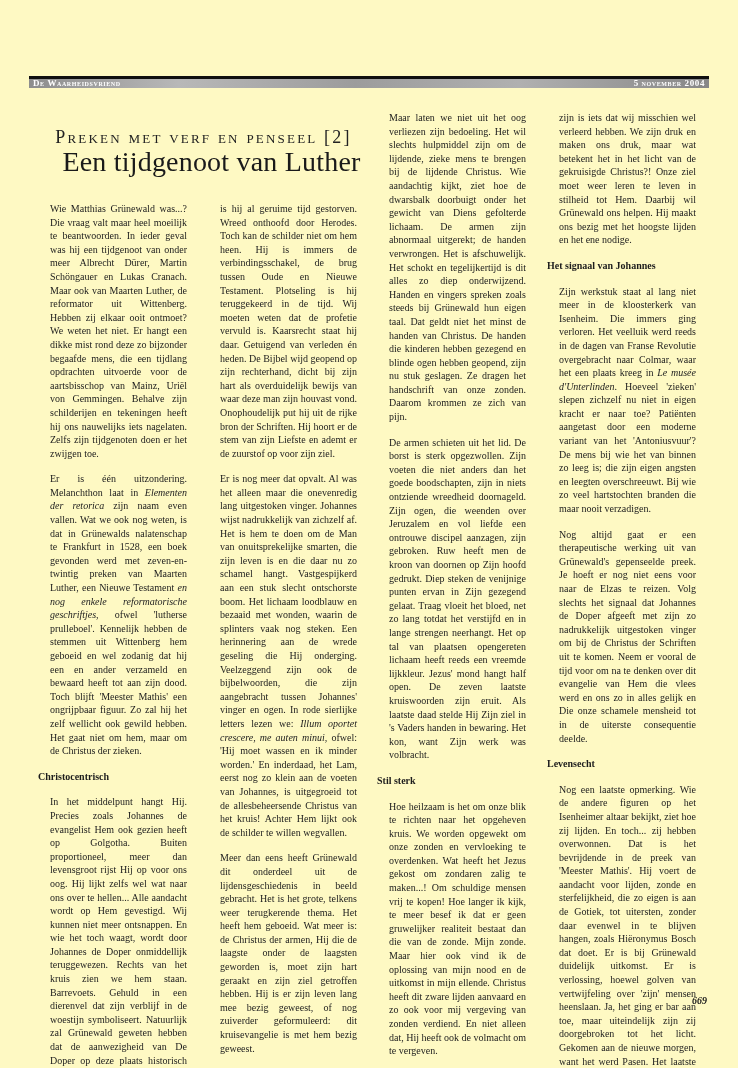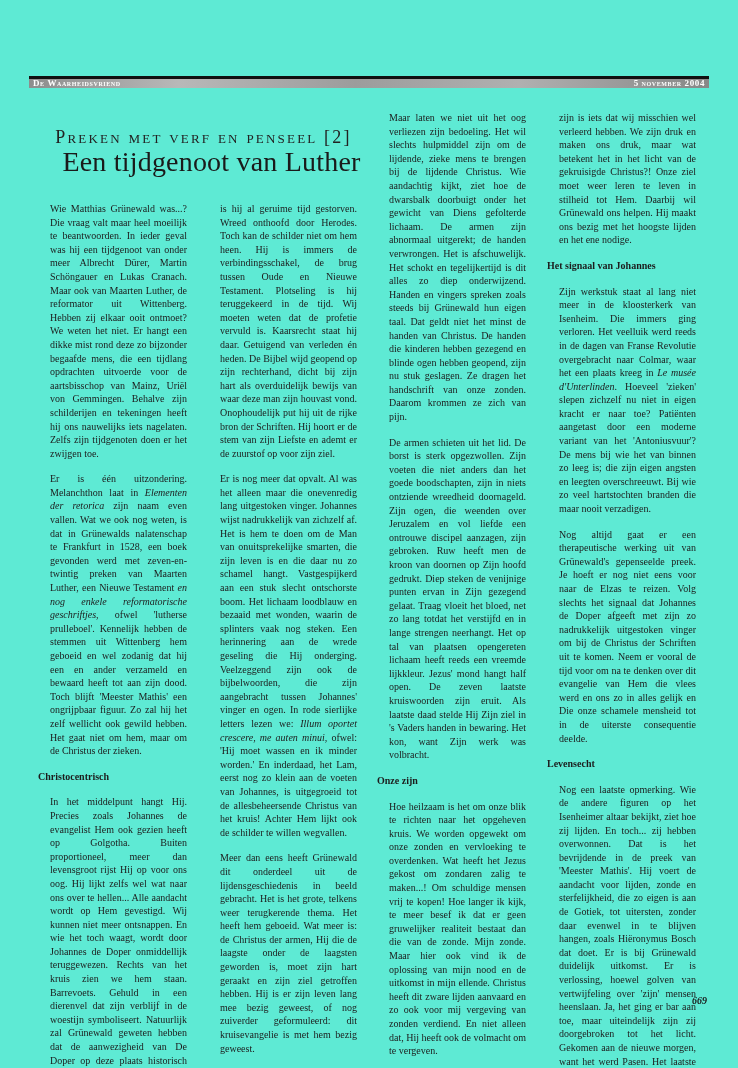--- a/index.html
+++ b/index.html
@@ -1,18 +1,18 @@
 <!DOCTYPE html>
 <html lang="nl"><head>
 <meta charset="utf-8">
 <style>
   html,body { margin:0; padding:0; background:#ffffff; }
   .page {
     position:relative; width:738px; height:1068px;
-    background:#5eead4; overflow:hidden;
+    background:#fef9c3; overflow:hidden;
     font-family:"Liberation Serif", serif; color:#1c1c1c;
   }
   
   .band {
     position:absolute; left:29px; top:76px; width:680px; height:12px;
     border-top:3px solid #101010;
     background:linear-gradient(90deg,#8d8d8d 0%,#b8b8b8 22%,#9c9c9c 48%,#b0b0b0 72%,#878787 100%);
     display:flex; justify-content:space-between; align-items:center;
     padding:0 4px; box-sizing:border-box;
   }
@@ -76,21 +76,21 @@
     <p>is hij al geruime tijd gestorven. Wreed onthoofd door Herodes. Toch kan de schilder niet om hem heen. Hij is immers de verbindingsschakel, de brug tussen Oude en Nieuwe Testament. Plotseling is hij teruggekeerd in de tijd. Wij moeten weten dat de profetie vervuld is. Kaarsrecht staat hij daar. Getuigend van verleden én heden. De Bijbel wijd geopend op zijn rechterhand, dicht bij zijn hart als overduidelijk bewijs van waar deze man zijn houvast vond. Onophoudelijk put hij uit de rijke bron der Schriften. Hij hoort er de stem van zijn Liefste en ademt er de zuurstof op voor zijn ziel.</p>
     <p><span>Er is nog meer dat opvalt. Al was het alleen maar die onevenredig lang uitgestoken vinger. Johannes wijst nadrukkelijk van zichzelf af. Het is hem te doen om de Man van onuitsprekelijke smarten, die zijn leven is en die daar nu zo schamel hangt. Vastgespijkerd aan een stuk slecht ontschorste boom. Het lichaam loodblauw en bezaaid met wonden, waarin de splinters vaak nog steken. Een herinnering aan de wrede geseling die Hij onderging. Veelzeggend zijn ook de bijbelwoorden, die zijn aangebracht tussen Johannes' vinger en ogen. In rode sierlijke letters lezen we: </span><em>Illum oportet crescere, me auten minui</em><span>, ofwel: 'Hij moet wassen en ik minder worden.' En inderdaad, het Lam, eerst nog zo klein aan de voeten van Johannes, is uitgegroeid tot de allesbeheersende Christus van het kruis! Achter Hem lijkt ook de schilder te willen wegvallen.</span></p>
     <p>Meer dan eens heeft Grünewald dit onderdeel uit de lijdensgeschiedenis in beeld gebracht. Het is het grote, telkens weer terugkerende thema. Het heeft hem geboeid. Wat meer is: de Christus der armen, Hij die de laagste onder de laagsten geworden is, moet zijn hart geraakt en zijn ziel getroffen hebben. Hij is er zijn leven lang mee bezig geweest, of nog zuiverder geformuleerd: dit kruisevangelie is met hem bezig geweest.</p>
     <h3 class="shead">Levensecht</h3>
     <p>Behoort het Isenheimer altaar tot 'de boeken der leken'. Het zal wel, ja.</p>
   </div>
 
   <div class="col col3">
     <p>Maar laten we niet uit het oog verliezen zijn bedoeling. Het wil slechts hulpmiddel zijn om de lijdende, zieke mens te brengen bij de lijdende Christus. Wie aandachtig kijkt, ziet hoe de dwarsbalk doorbuigt onder het gewicht van Diens gefolterde lichaam. De armen zijn abnormaal uitgerekt; de handen verwrongen. Het is afschuwelijk. Het schokt en tegelijkertijd is dit alles zo diep onderwijzend. Handen en vingers spreken zoals steeds bij Grünewald hun eigen taal. Dat geldt niet het minst de handen van Christus. De handen die kinderen hebben gezegend en blinde ogen hebben geopend, zijn nu stuk geslagen. Ze dragen het handschrift van onze zonden. Daarom krommen ze zich van pijn.</p>
     <p>De armen schieten uit het lid. De borst is sterk opgezwollen. Zijn voeten die niet anders dan het goede boodschapten, zijn in niets ontziende wreedheid doornageld. Zijn ogen, die weenden over Jeruzalem en vol liefde een ontrouwe discipel aanzagen, zijn gebroken. Ruw heeft men de kroon van doornen op Zijn hoofd gedrukt. Diep steken de venijnige punten ervan in Zijn gezegend gelaat. Traag vloeit het bloed, net zo lang totdat het verstijfd en in lange strengen neerhangt. Het op tal van plaatsen opengereten lichaam heeft reeds een vreemde lijkkleur. Jezus' mond hangt half open. De zeven laatste kruiswoorden zijn eruit. Als laatste daad stelde Hij Zijn ziel in 's Vaders handen in bewaring. Het kon, want Zijn werk was volbracht.</p>
-    <h3 class="shead">Onze zijn</h3>
+    <h3 class="shead">Stil sterk</h3>
     <p>Hoe heilzaam is het om onze blik te richten naar het opgeheven kruis. We worden opgewekt om onze zonden en vervloeking te overdenken. Wat heeft het Jezus gekost om zondaren zalig te maken...! Om schuldige mensen vrij te kopen! Hoe langer ik kijk, te meer besef ik dat er geen gruwelijker realiteit bestaat dan die van de zonde. Mijn zonde. Maar hier ook vind ik de oplossing van mijn nood en de uitkomst in mijn ellende. Christus heeft dit zware lijden aanvaard en zo ook voor mij vergeving van zonden verdiend. En niet alleen dat, Hij heeft ook de volmacht om te vergeven.</p>
   </div>
 
   <div class="col col4">
     <p>zijn is iets dat wij misschien wel verleerd hebben. We zijn druk en maken ons druk, maar wat betekent het in het licht van de gekruisigde Christus?! Onze ziel moet weer leren te leven in stilheid tot Hem. Daarbij wil Grünewald ons helpen. Hij maakt ons bezig met het hoogste lijden en het ene nodige.</p>
     <h3 class="shead">Het signaal van Johannes</h3>
     <p><span>Zijn werkstuk staat al lang niet meer in de kloosterkerk van Isenheim. Die immers ging verloren. Het veelluik werd reeds in de dagen van Franse Revolutie overgebracht naar Colmar, waar het een plaats kreeg in </span><em>Le musée d'Unterlinden</em><span>. Hoeveel 'zieken' slepen zichzelf nu niet in eigen kracht er naar toe? Patiënten aangetast door een moderne variant van het 'Antoniusvuur'? De mens bij wie het van binnen zo leeg is; die zijn eigen angsten en leegten overschreeuwt. Bij wie zo veel hartstochten branden die maar nooit verzadigen.</span></p>
     <p>Nog altijd gaat er een therapeutische werking uit van Grünewald's gepenseelde preek. Je hoeft er nog niet eens voor naar de Elzas te reizen. Volg slechts het signaal dat Johannes de Doper afgeeft met zijn zo nadrukkelijk uitgestoken vinger om bij de Christus der Schriften uit te komen. Neem er vooral de tijd voor om na te denken over dit evangelie van Hem die vlees werd en ons zo in alles gelijk en Die onze schamele mensheid tot in de uiterste consequentie deelde.</p>
     <h3 class="shead">Levensecht</h3>
     <p>Nog een laatste opmerking. Wie de andere figuren op het Isenheimer altaar bekijkt, ziet hoe zij lijden. En toch... zij hebben overwonnen. Dat is het bevrijdende in de preek van 'Meester Mathis'. Hij voert de aandacht voor lijden, zonde en sterfelijkheid, die zo eigen is aan de Gotiek, tot uitersten, zonder daar evenwel in te blijven hangen, zoals Hiëronymus Bosch dat doet. Er is bij Grünewald duidelijk uitkomst. Er is verlossing, hoewel golven van vertwijfeling over 'zijn' mensen heenslaan. Ja, het ging er bar aan toe, maar uiteindelijk zijn zij doorgebroken tot het licht. Gekomen aan de nieuwe morgen, want het werd Pasen. Het laatste woord is dan ook aan de triomferende Christus. Niet de graflegging is Zijn einde, hoe subliem ook uitgebeeld in het voetstuk van het</p>

